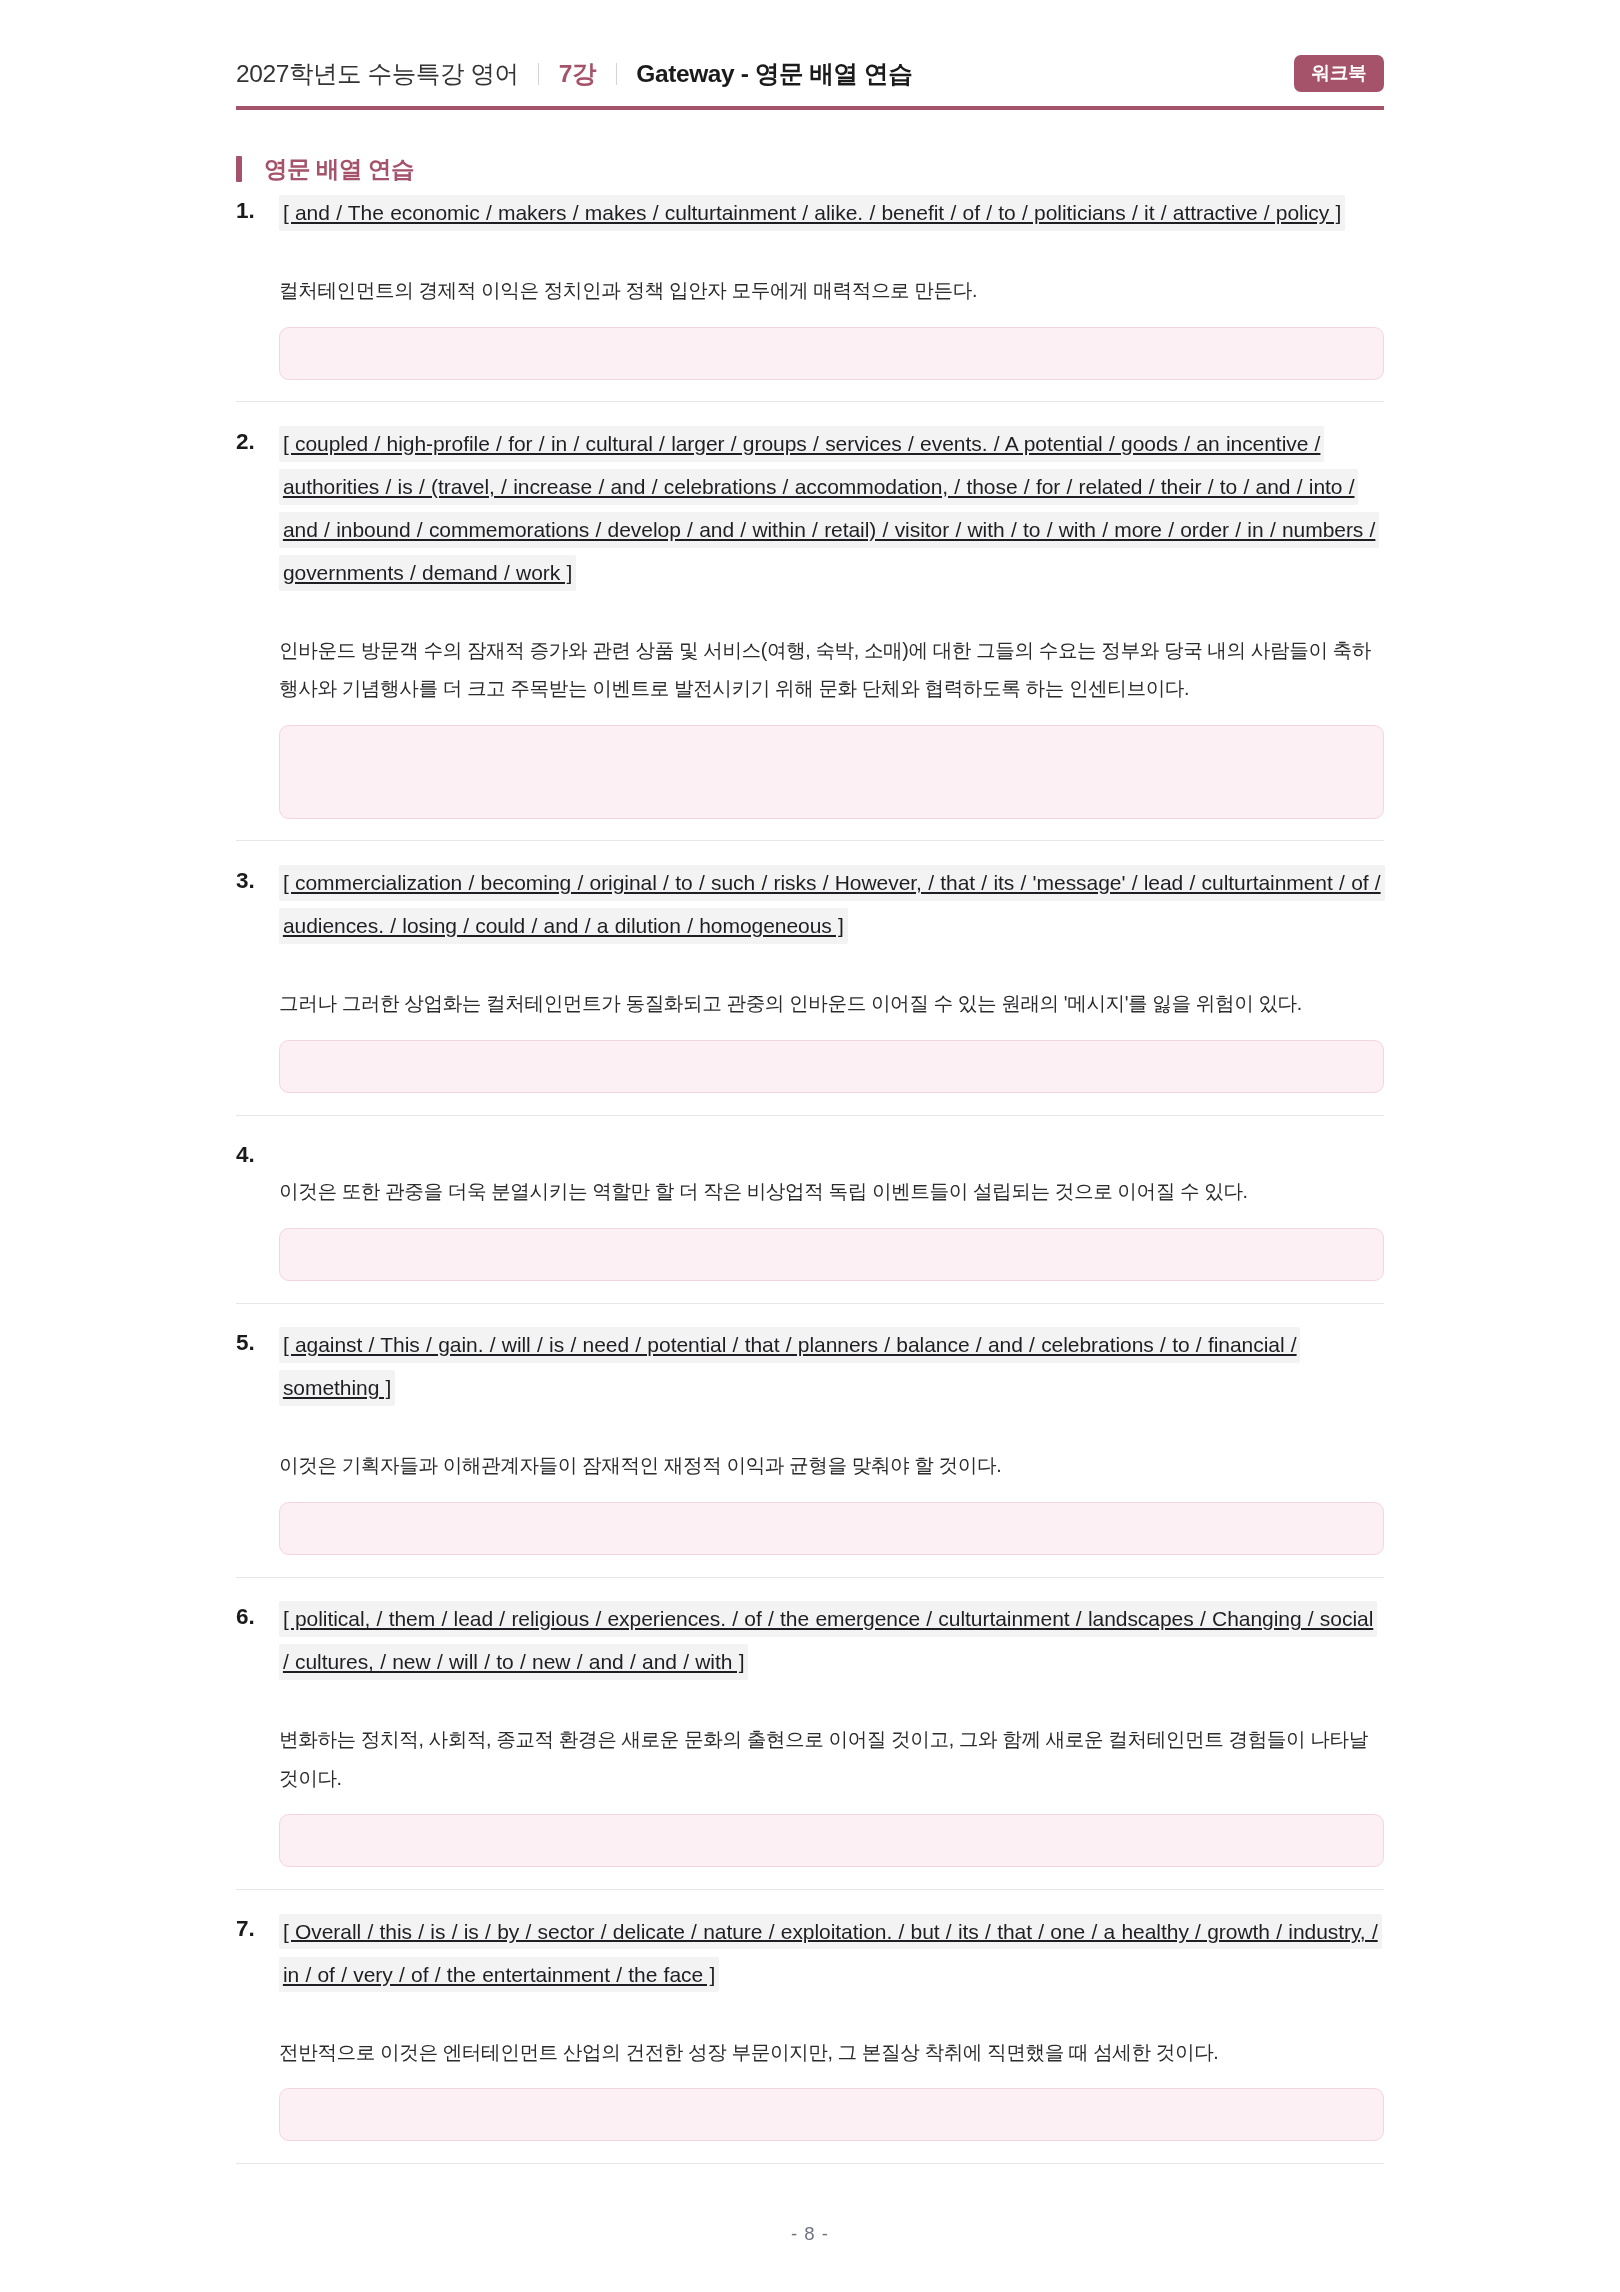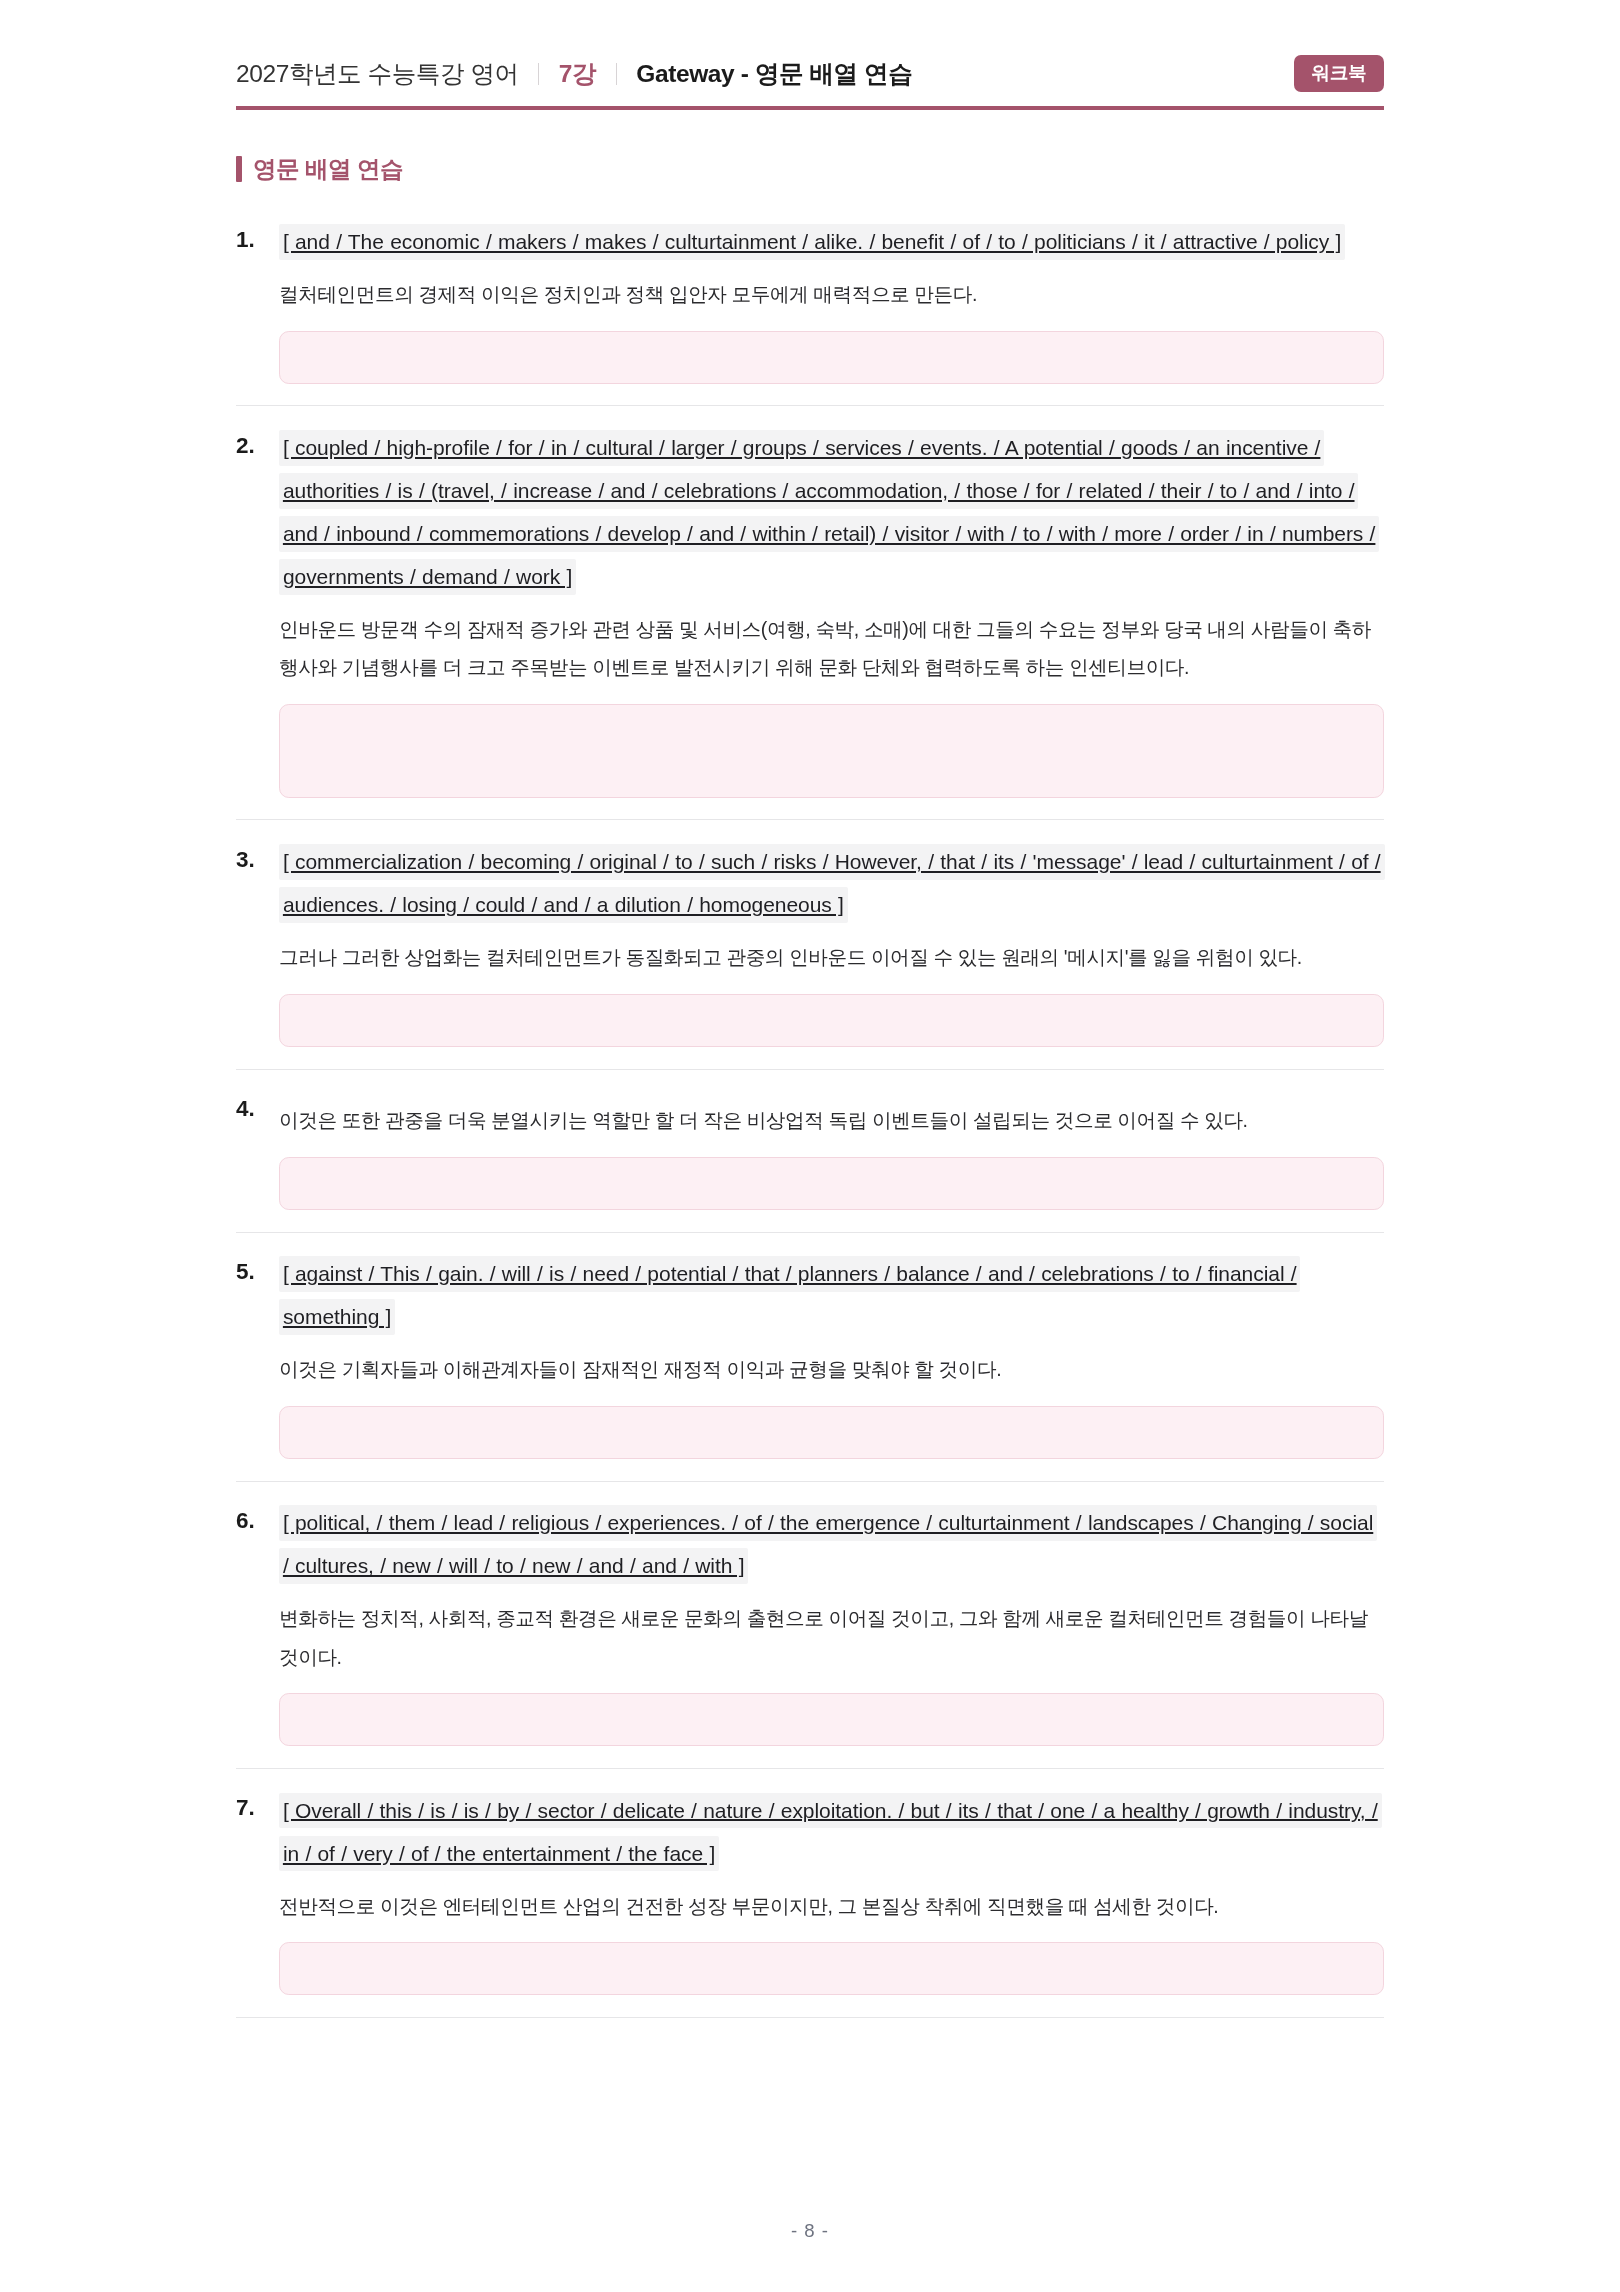--- a/index.html
+++ b/index.html
@@ -82,22 +82,21 @@
   .header-rule {
     height: 3.9px;
     background: #a4536b;
     margin-bottom: 43px;
   }
 
   
   .section-title {
     display: flex;
     align-items: center;
-    gap: 11px;
-    margin-bottom: 29px;
+    gap: 22px;
   }
   .section-bar {
     width: 5.9px;
     height: 25.5px;
     background: #a4536b;
     border-radius: 1px;
     flex: none;
   }
   .section-label {
     font-size: 23.5px;
@@ -141,21 +140,21 @@
     padding: 5.9px 3.9px 6.9px;
     box-decoration-break: clone;
     -webkit-box-decoration-break: clone;
     border-radius: 2px;
   }
   .translation {
     font-size: 19.6px;
     line-height: 1.95;
     color: #2b2b2e;
     letter-spacing: -0.4px;
-    margin-top: 12px;
+    margin-top: 37px;
   }
   .answer-box {
     margin-top: 17.6px;
     background: #fdf0f4;
     border: 1px solid #f3d5de;
     border-radius: 9.8px;
     min-height: 51px;
   }
   .answer-box.tall { min-height: 92px; }
 

